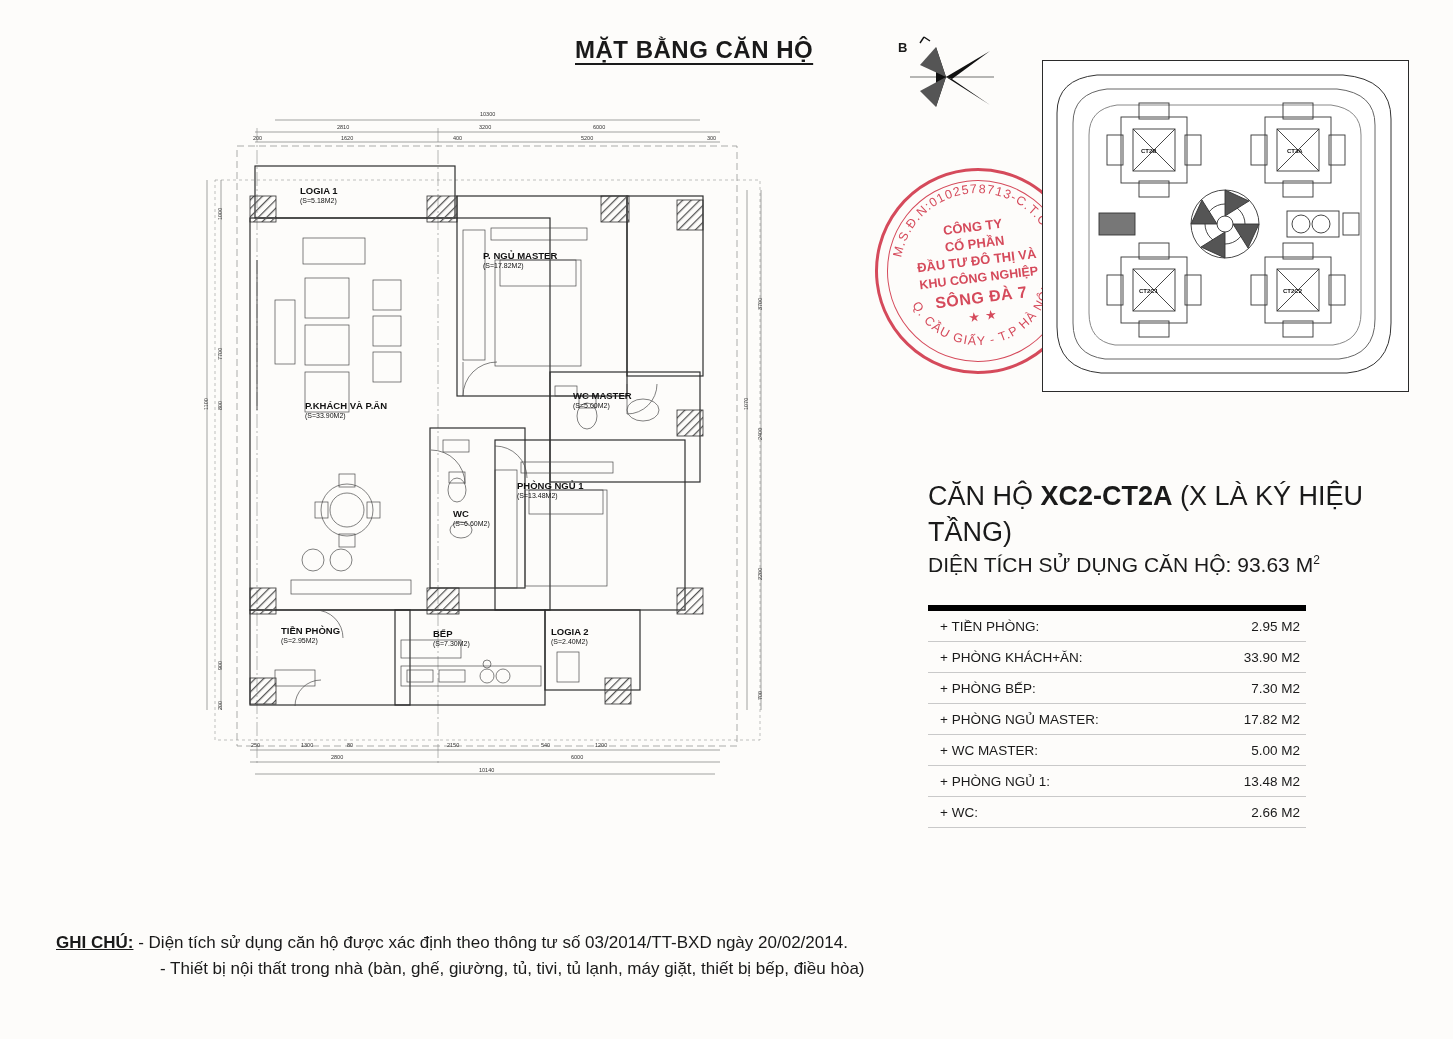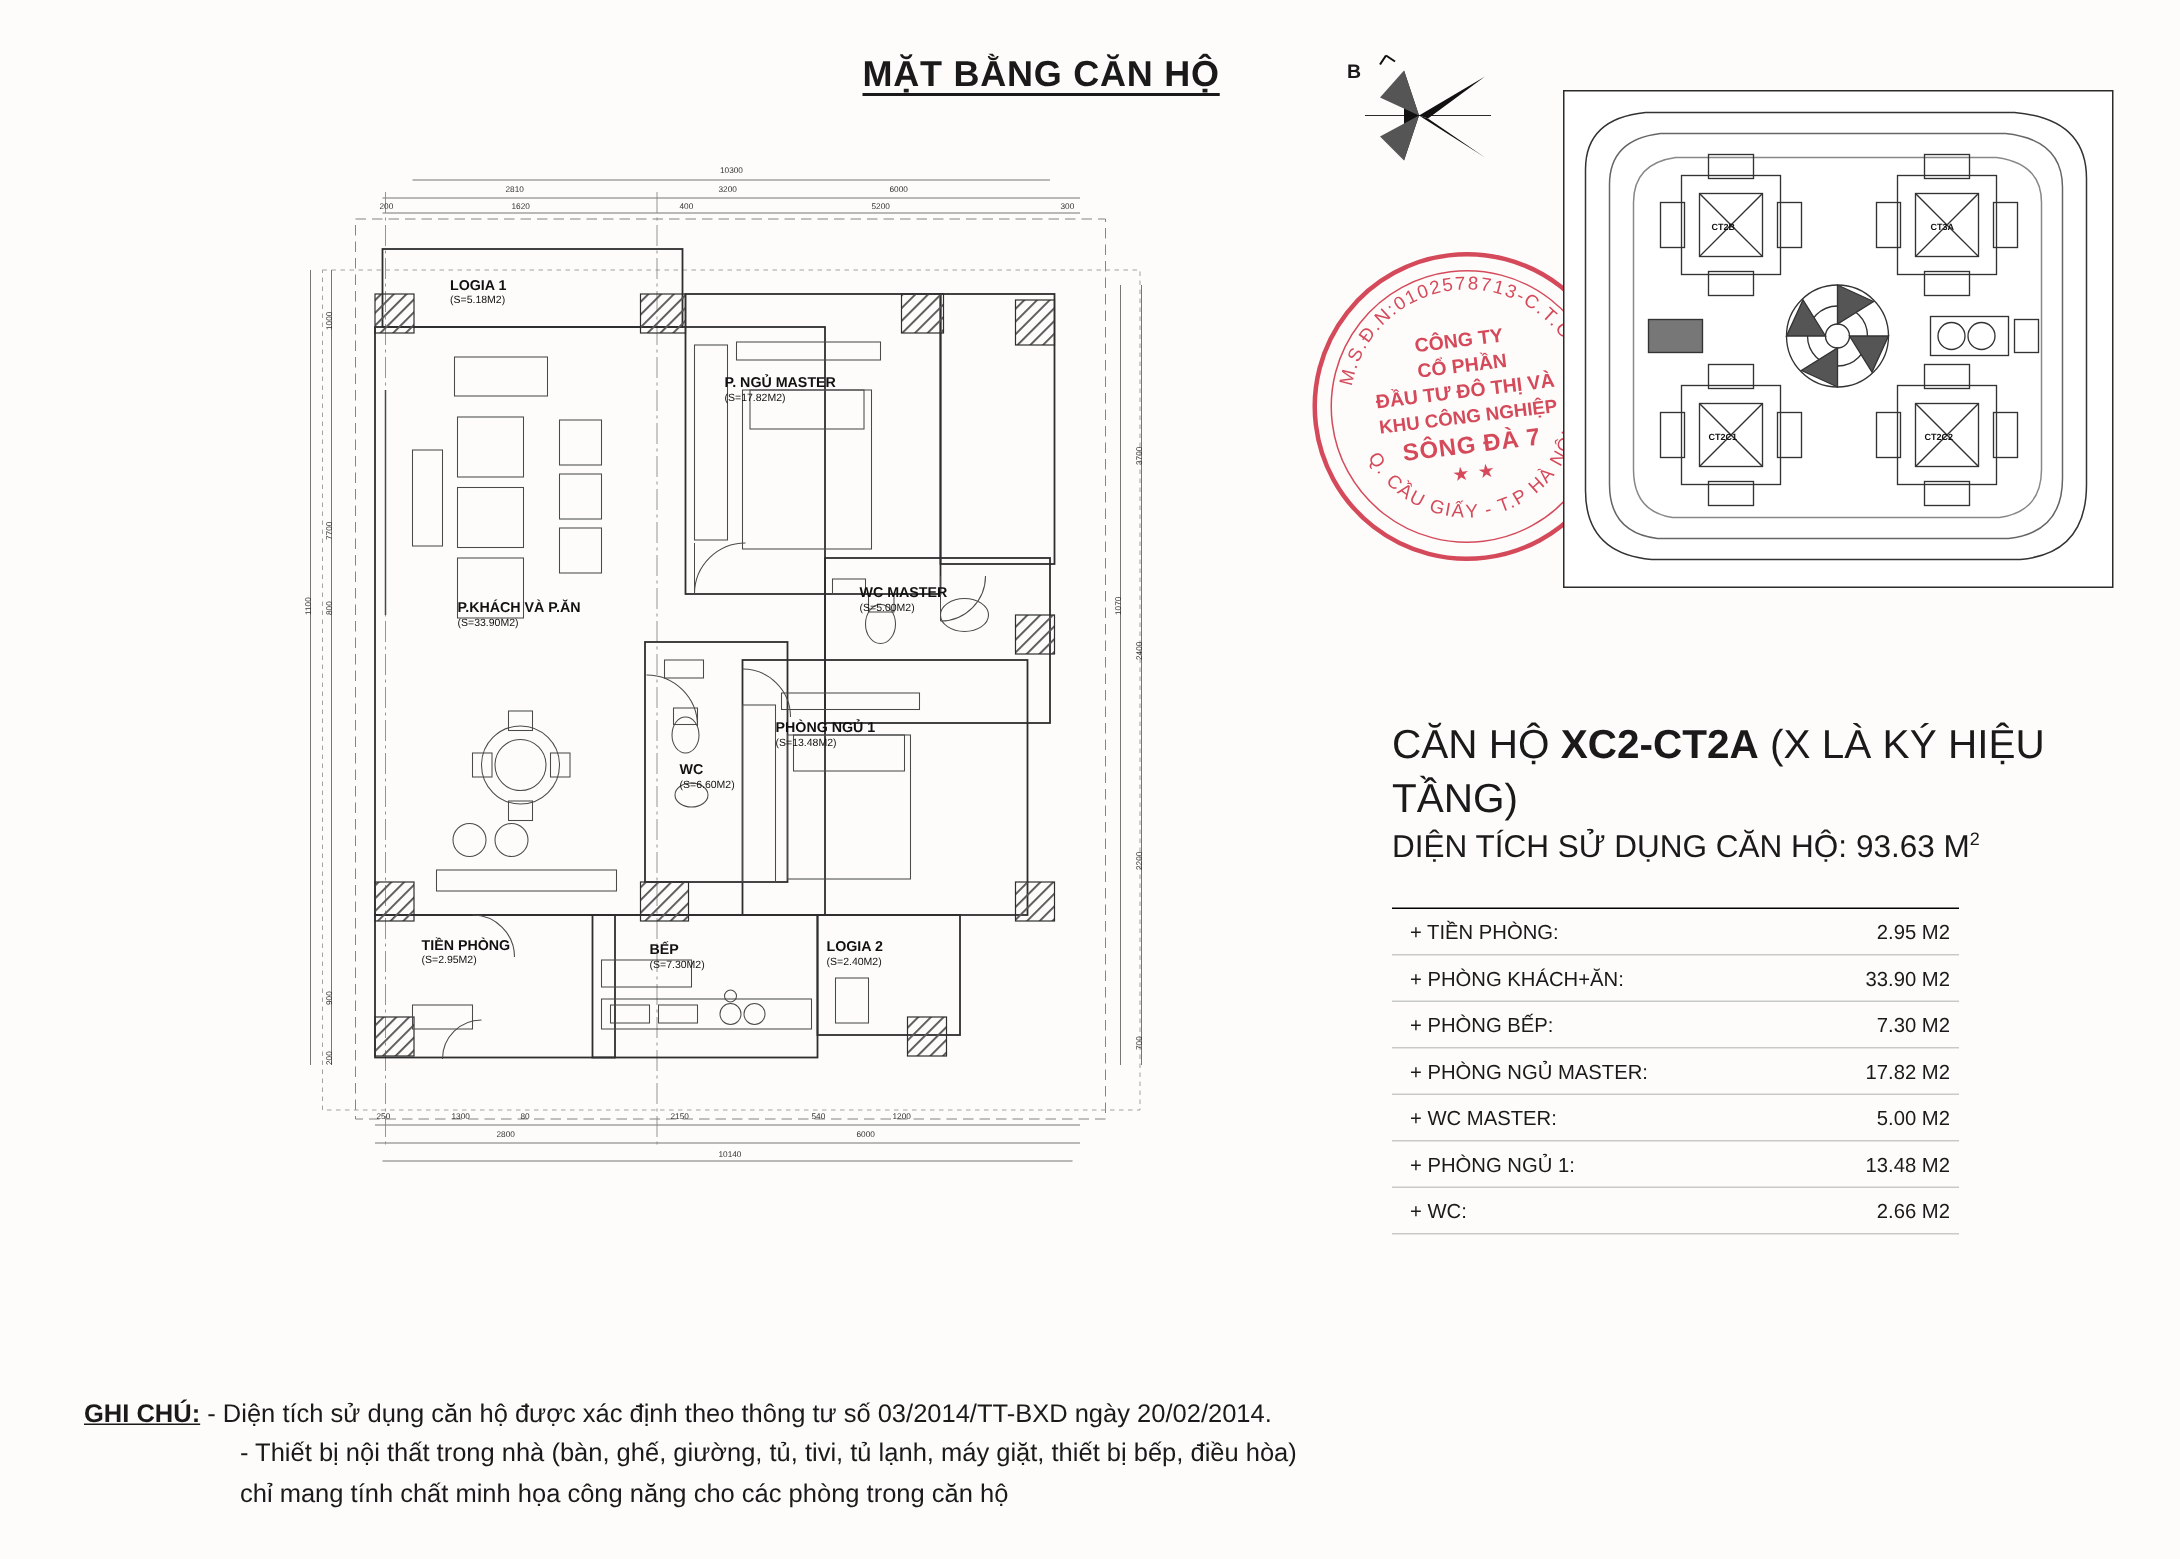--- a/index.html
+++ b/index.html
@@ -83,21 +83,21 @@
   .info .h1 b{font-weight:bold;}
   .info .h2{font-size:21px;line-height:1.35;margin-top:0;}
   .info .h2 sup{font-size:12px;}
 
   .arealist{margin-top:26px;width:378px;}
   .arearow{
     display:flex;justify-content:space-between;
     font-size:13.5px;padding:7.5px 0 7.5px 12px;
     border-bottom:1px solid #c9c9c9;
   }
-  .arearow:first-child{border-top:1px solid #000000;}
+  .arearow:first-child{border-top:6px solid #000000;}
   .arearow .val{margin-right:6px;}
 
   
   .notes{
     position:absolute;left:56px;top:930px;width:1000px;
     font-size:17px;line-height:1.55;
   }
   .notes .lbl{font-weight:bold;text-decoration:underline;}
   .notes .body{display:inline;}
   .notes .ln{display:block;}
@@ -451,16 +451,15 @@
         <span>+ WC:</span>
         <span class="val">2.66 M2</span>
       </div>
     </div>
   </div>
 
   <div class="notes">
     <span class="lbl">GHI CHÚ:</span>
     <span class="body">- Diện tích sử dụng căn hộ được xác định theo thông tư số 03/2014/TT-BXD ngày 20/02/2014.</span>
     <span class="ln indent">- Thiết bị nội thất trong nhà (bàn, ghế, giường, tủ, tivi, tủ lạnh, máy giặt, thiết bị bếp, điều hòa)</span>
-    <span class="ln indent">chỉ mang tính chất minh họa công năng cho các phòng trong căn hộ</span>
   </div>
 
 </div>
 
 </body></html>

